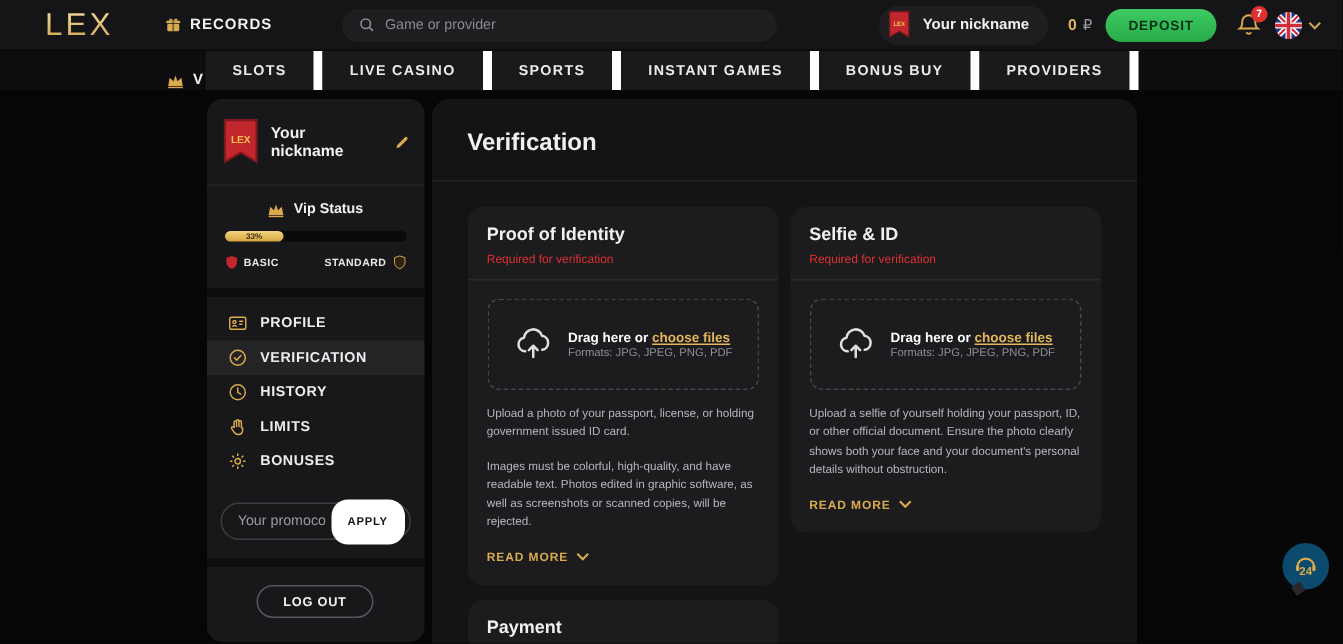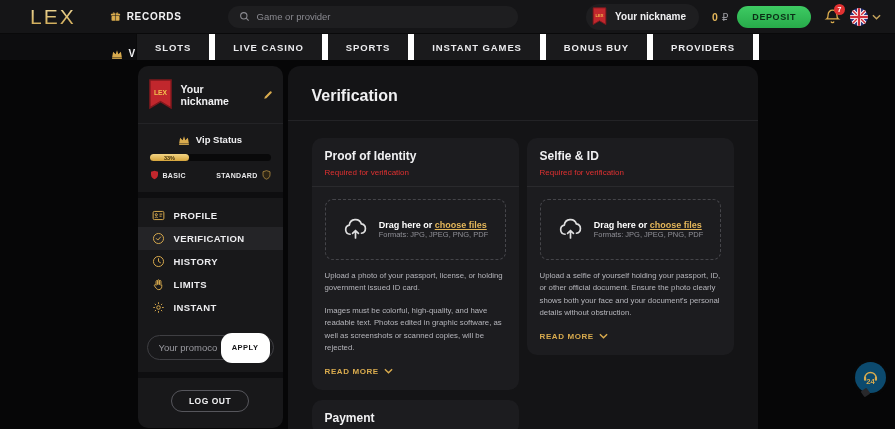--- a/index.html
+++ b/index.html
@@ -310,21 +310,21 @@
         </span>
         <span class="lbl">LIMITS</span>
       </div>
       <div class="sb-item">
         <span>
           <svg width="13" height="13" viewBox="0 0 16 16" fill="none" stroke="#d9ab4e" stroke-width="1.2">
               <circle cx="8" cy="8" r="2.2"></circle>
               <path d="M8 1.6v2M8 12.4v2M1.6 8h2M12.4 8h2M3.5 3.5l1.4 1.4M11.1 11.1l1.4 1.4M12.5 3.5l-1.4 1.4M4.9 11.1l-1.4 1.4"></path>
             </svg>
         </span>
-        <span class="lbl">INSTANT</span>
+        <span class="lbl">BONUSES</span>
       </div>
     </nav>
 
     <div class="sb-promo">
       <div class="promo-wrap">
         <input placeholder="Your promocode" style="">
         <button class="apply-btn">APPLY</button>
       </div>
     </div>
 

